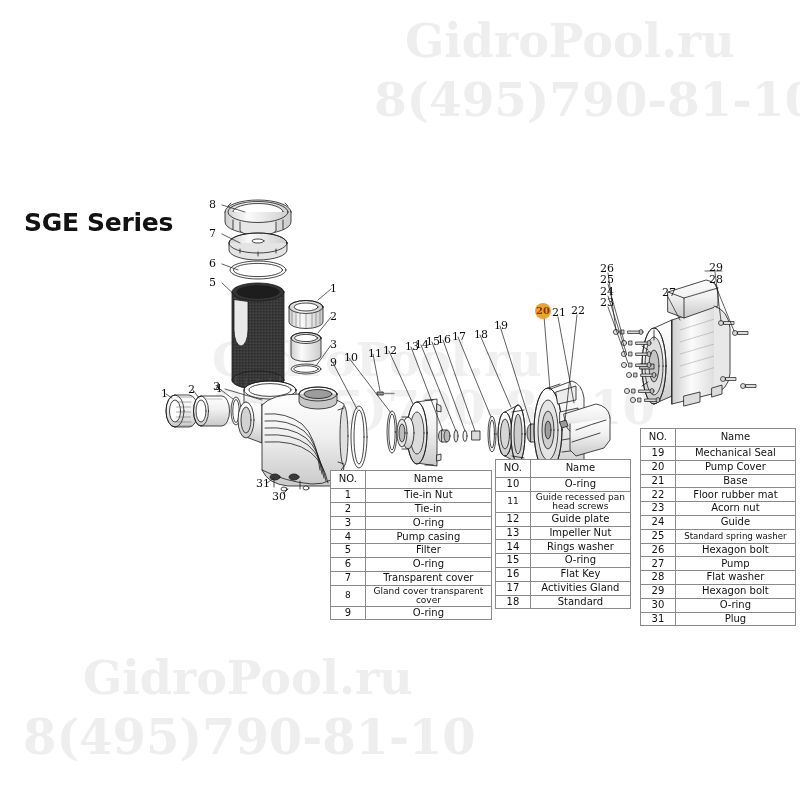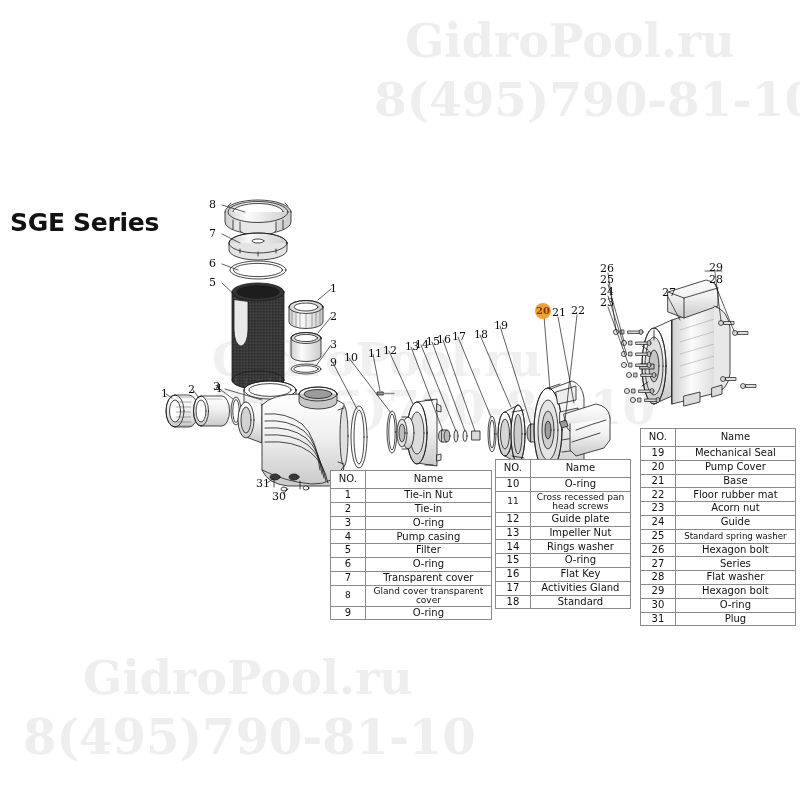--- a/index.html
+++ b/index.html
@@ -29,21 +29,21 @@
   .wm-top-1 { left: 405px; top: 14px;  font-size: 46px; }
   .wm-top-2 { left: 374px; top: 72px;  font-size: 47px; }
   .wm-bot-1 { left: 83px;  top: 651px; font-size: 46px; }
   .wm-bot-2 { left: 23px;  top: 709px; font-size: 48px; }
   .wm-mid-1 { left: 212px; top: 333px; font-size: 46px; color:#f0f0f0; }
   .wm-mid-2 { left: 212px; top: 380px; font-size: 47px; color:#f0f0f0; }
 
   
   #series-title {
     position: absolute;
-    left: 10px;
+    left: 24px;
     top: 208px;
     font-family: "DejaVu Sans", sans-serif;
     font-weight: bold;
     font-size: 25px;
     letter-spacing: -0.3px;
     color: #121212;
   }
 
   
   #drawing {
@@ -572,21 +572,21 @@
         <th class="c-name hd">Name</th>
       </tr>
     </thead>
     <tbody>
         <tr>
           <td class="c-no rw">10</td>
           <td class="c-name rw">O-ring</td>
         </tr>
         <tr>
           <td class="c-no rw tall">11</td>
-          <td class="c-name rw tall">Cross recessed pan head screws</td>
+          <td class="c-name rw tall">Guide recessed pan head screws</td>
         </tr>
         <tr>
           <td class="c-no rw">12</td>
           <td class="c-name rw">Guide plate</td>
         </tr>
         <tr>
           <td class="c-no rw">13</td>
           <td class="c-name rw">Impeller Nut</td>
         </tr>
         <tr>
@@ -647,21 +647,21 @@
         <tr>
           <td class="c-no rw">25</td>
           <td class="c-name rw sm">Standard spring washer</td>
         </tr>
         <tr>
           <td class="c-no rw">26</td>
           <td class="c-name rw">Hexagon bolt</td>
         </tr>
         <tr>
           <td class="c-no rw">27</td>
-          <td class="c-name rw">Series</td>
+          <td class="c-name rw">Pump</td>
         </tr>
         <tr>
           <td class="c-no rw">28</td>
           <td class="c-name rw">Flat washer</td>
         </tr>
         <tr>
           <td class="c-no rw">29</td>
           <td class="c-name rw">Hexagon bolt</td>
         </tr>
         <tr>

